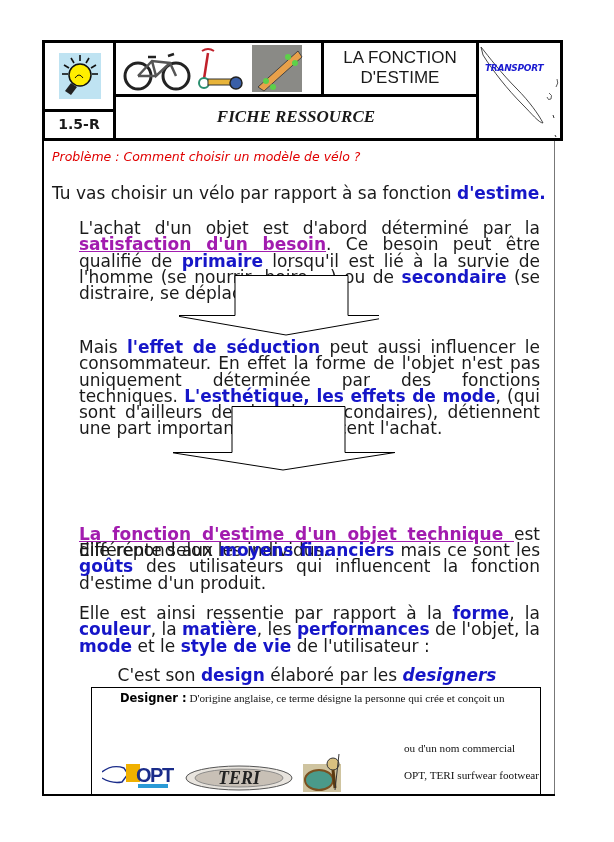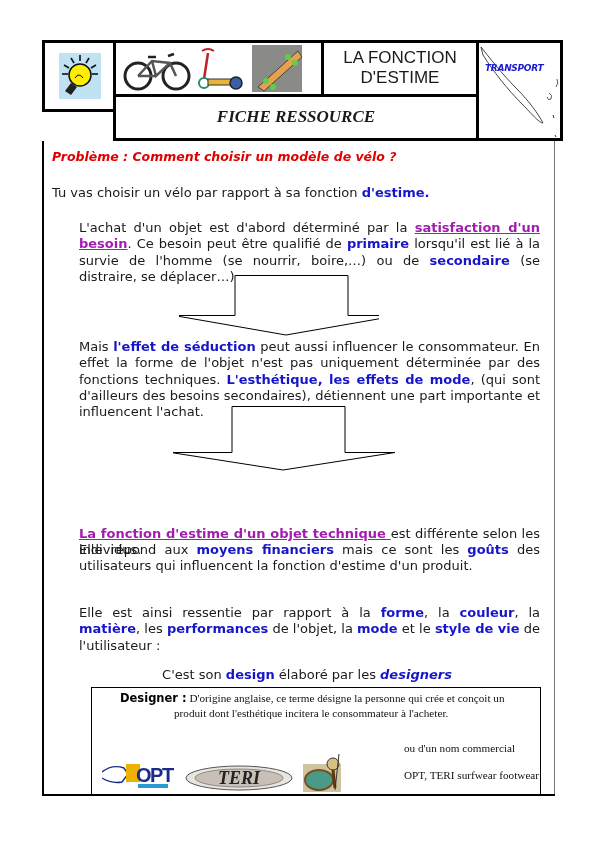--- a/index.html
+++ b/index.html
@@ -23,26 +23,26 @@
                 font-family: "Liberation Sans", sans-serif; font-size: 17px; line-height: 20px; }
   .fiche-text { position: absolute; left: 0; right: 0; top: 10px; text-align: center;
                 font-family: "Liberation Serif", serif; font-weight: bold; font-style: italic; font-size: 17px; }
   .transport { position: absolute; left: 6px; top: 20px; font-family: "DejaVu Sans", sans-serif;
                font-weight: bold; font-size: 9px; color: #1a1ad0; letter-spacing: -0.3px; }
 
   
   .frame-left { position: absolute; left: 42px; top: 141px; width: 2px; height: 655px; background: #000; }
   .frame-right { position: absolute; left: 554px; top: 141px; width: 1px; height: 655px; background: #777; }
 
-  .txt { position: absolute; font-family: "DejaVu Sans", sans-serif; font-size: 13px; line-height: 16.3px; color: #1a1a1a; }
+  .txt { position: absolute; font-family: "DejaVu Sans", sans-serif; font-size: 17px; line-height: 16.3px; color: #1a1a1a; }
   .just { text-align: justify; text-align-last: auto; }
   .blue { color: #1616c8; font-weight: bold; }
   .ul { text-decoration: underline; font-weight: bold; color: #a21caf; }
 
-  .problem { left: 52px; top: 149px; color: #e00000; font-weight: bold; font-style: italic; font-size: 12.5px; }
+  .problem { left: 52px; top: 149px; color: #e00000; font-weight: normal; font-style: italic; font-size: 12.5px; }
   .intro { left: 52px; top: 185px; }
   .p1 { left: 79px; top: 220px; width: 461px; }
   .p2 { left: 79px; top: 339px; width: 461px; }
   .p3 { left: 79px; top: 481px; width: 461px; margin-top: 45px; }
   .p4 { left: 79px; top: 542px; width: 461px; }
   .p5 { left: 79px; top: 605px; width: 461px; }
   .p6 { left: 0; right: 0; top: 667px; text-align: center; }
 
   .arrow { position: absolute; }
 
@@ -67,20 +67,23 @@
             <line x1="5" y1="12" x2="10" y2="15"></line>
           <line x1="37" y1="12" x2="32" y2="15"></line>
             <line x1="3" y1="21" x2="9" y2="21"></line>
           <line x1="39" y1="21" x2="33" y2="21"></line>
         </g>
         <circle cx="21" cy="22" r="11" fill="#ffee00" stroke="#111" stroke-width="1.5"></circle>
         <path d="M12 30 L6 38 L12 42 L18 34 Z" fill="#222"></path>
         <path d="M16 25 q4 -6 8 0" fill="none" stroke="#111" stroke-width="1"></path>
       </svg>
     </div>
+  </div>
+  <div class="hcell c-code">
+    <div class="code-text">1.5-R</div>
   </div>
   <div class="hcell c-imgs">
     <svg width="205" height="51" viewBox="0 0 205 51">
       <g>
         <circle cx="22" cy="33" r="13" fill="none" stroke="#222" stroke-width="3"></circle>
         <circle cx="60" cy="33" r="13" fill="none" stroke="#222" stroke-width="3"></circle>
         <path d="M22 33 L36 18 L54 20 L60 33 M36 18 L40 33 L54 20 M40 33 L22 33" fill="none" stroke="#555" stroke-width="2.5"></path>
         <path d="M32 14 L40 14 M52 13 L58 11" stroke="#222" stroke-width="2.5"></path>
       </g>
       <g>
@@ -143,21 +146,20 @@
 <div class="txt p3 just"><span class="ul">La fonction d'estime d'un objet technique </span><span>est différente selon les individus.</span></div>
 
 <div class="txt p4 just"><span>Elle répond aux </span><span class="blue">moyens financiers</span><span> mais ce sont les </span><span class="blue">goûts</span><span> des utilisateurs qui influencent la fonction d'estime d'un produit.</span></div>
 
 <div class="txt p5 just"><span>Elle est ainsi ressentie par rapport à la </span><span class="blue">forme</span><span>, la </span><span class="blue">couleur</span><span>, la </span><span class="blue">matière</span><span>, les </span><span class="blue">performances</span><span> de l'objet, la </span><span class="blue">mode</span><span> et le </span><span class="blue">style de vie</span><span> de l'utilisateur :</span></div>
 
 <div class="txt p6"><span>C'est son </span><span class="blue">design</span><span> élaboré par les </span><span class="blue" style="font-style:italic">designers</span></div>
 
 <div class="defbox">
   <div class="def" style="left:6px;top:3px"><b>Designer :</b><span> D'origine anglaise, ce terme désigne la personne qui crée et conçoit un</span></div>
-  <div class="def" style="left:60px;top:18px">produit dont l'esthétique incitera le consommateur à l'acheter.</div>
   <div class="def" style="left:290px;top:53px">ou d'un nom commercial</div>
 
   <svg style="position:absolute;left:10px;top:72px" width="80" height="32" viewBox="0 0 80 32">
     <path d="M0 12 q10 -8 22 -4 l4 6 l-6 8 q-10 2 -20 -4" fill="#fff" stroke="#1a2c8a" stroke-width="1.4"></path>
     <rect x="24" y="4" width="14" height="18" fill="#f0b000"></rect>
     <text x="34" y="22" font-family="Liberation Sans, sans-serif" font-weight="bold" font-size="20" fill="#1a2c8a" letter-spacing="-1.5">OPT</text>
     <rect x="36" y="24" width="30" height="4" fill="#2a9ad6"></rect>
   </svg>
   <svg style="position:absolute;left:92px;top:76px" width="110" height="28" viewBox="0 0 110 28">
     <ellipse cx="55" cy="14" rx="53" ry="12" fill="#e8e4de" stroke="#555" stroke-width="1"></ellipse>

